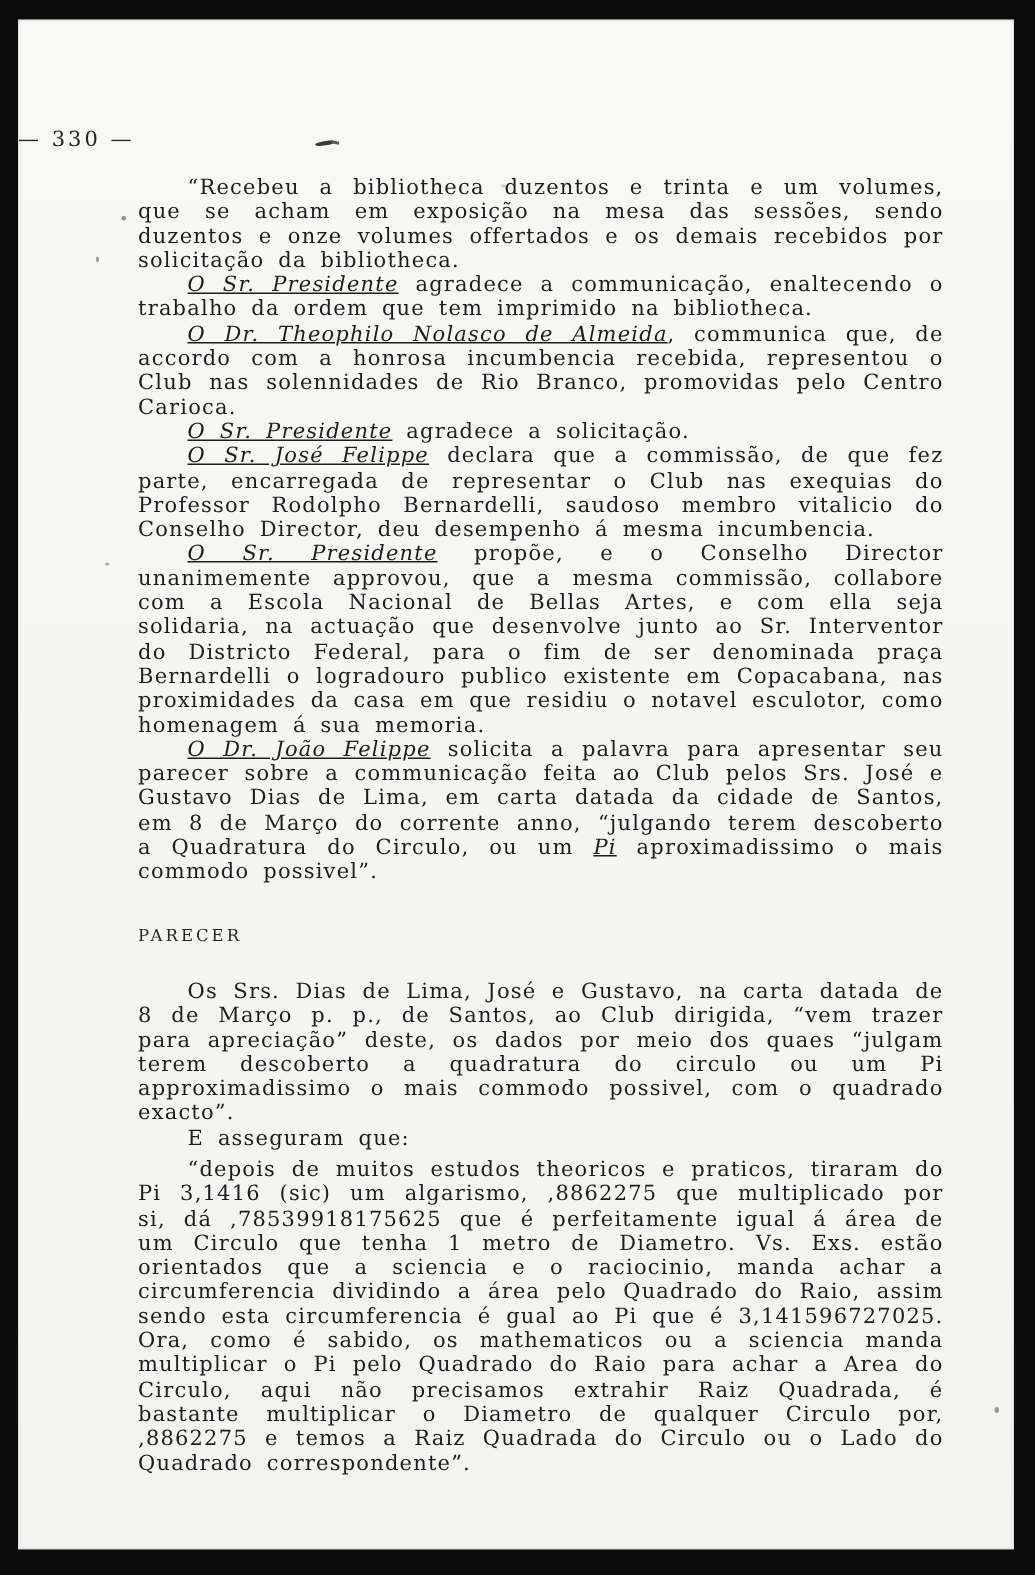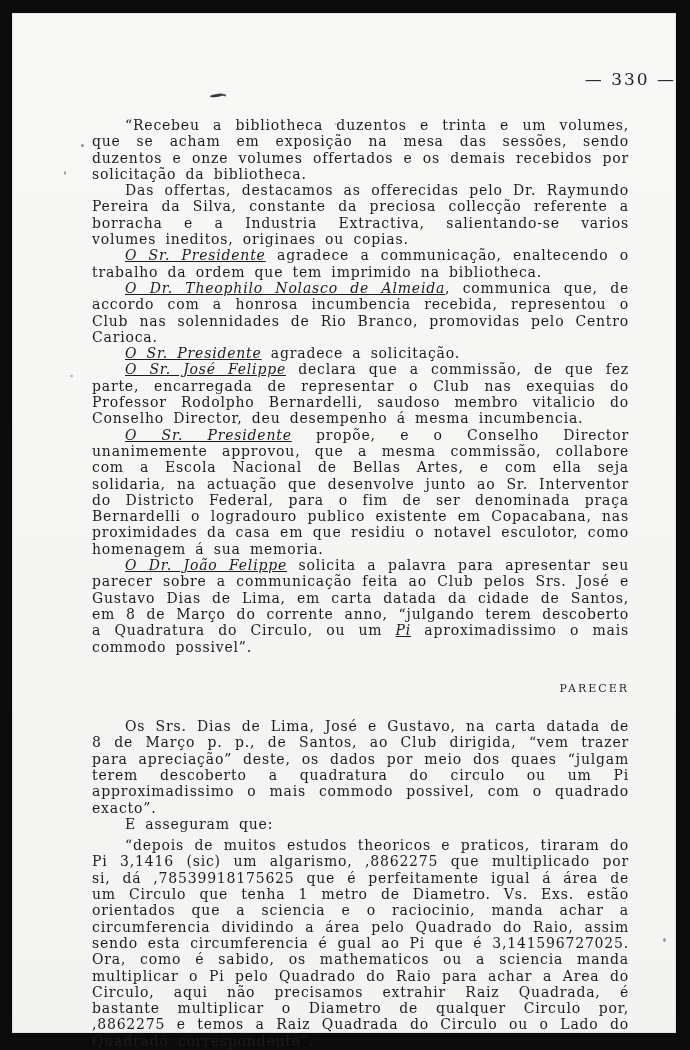--- a/index.html
+++ b/index.html
@@ -20,25 +20,25 @@
     left: 12px;
     top: 13px;
     width: 664px;
     height: 1020px;
     background: linear-gradient(180deg, #f8f8f6 0%, #f5f5f3 55%, #f3f3f1 100%);
     box-shadow: inset 0 0 2px rgba(0,0,0,0.25);
     color: #1e1e1e;
   }
   .page-number {
     position: absolute;
-    top: 56px;
+    top: 72px;
     left: 0;
     width: 100%;
-    text-align: right;
-    font-size: 17px;
+    text-align: left;
+    font-size: 14px;
     letter-spacing: 2px;
     color: #242424;
   }
   .text-block {
     position: absolute;
     top: 104px;
     left: 80px;
     width: 537px;
     font-size: 14px;
     line-height: 16.3px;
@@ -50,21 +50,21 @@
   .text-block p {
     margin: 0;
   }
   .text-block p.body {
     text-indent: 33px;
   }
   .text-block p.spaced-sm { }
   .text-block p.spaced-xs { margin-top: 5px; }
   .text-block p.heading {
     text-indent: 0;
-    text-align: right;
+    text-align: left;
     font-size: 11px;
     letter-spacing: 2px;
     word-spacing: 1px;
     margin-top: 26px;
     margin-bottom: 21px;
     color: #262626;
   }
   .text-block i {
     font-style: italic;
     text-decoration: underline;
@@ -104,21 +104,20 @@
   <div class="page">
     <div class="page-number">— 330 —</div>
     <div class="smudge-header"></div>
     <div class="speck s1"></div>
     <div class="speck s2"></div>
     <div class="speck s3"></div>
     <div class="speck s4"></div>
     <div class="speck s5"></div>
     <div class="text-block">
         <p class="body"><span>“Recebeu a bibliotheca duzentos e trinta e um volumes, que se acham em exposição na mesa das sessões, sendo duzentos e onze volumes offertados e os demais recebidos por solicitação da bibliotheca.</span></p>
-        <p class="body"><span>Das offertas, destacamos as offerecidas pelo Dr. Raymundo Pereira da Silva, constante da preciosa collecção referente a borracha e a Industria Extractiva, salientando-se varios volumes ineditos, originaes ou copias.</span></p>
         <p class="body"><i>O Sr. Presidente</i><span> agradece a communicação, enaltecendo o trabalho da ordem que tem imprimido na bibliotheca.</span></p>
         <p class="body"><i>O Dr. Theophilo Nolasco de Almeida</i><span>, communica que, de accordo com a honrosa incumbencia recebida, representou o Club nas solennidades de Rio Branco, promovidas pelo Centro Carioca.</span></p>
         <p class="body"><i>O Sr. Presidente</i><span> agradece a solicitação.</span></p>
         <p class="body"><i>O Sr. José Felippe</i><span> declara que a commissão, de que fez parte, encarregada de representar o Club nas exequias do Professor Rodolpho Bernardelli, saudoso membro vitalicio do Conselho Director, deu desempenho á mesma incumbencia.</span></p>
         <p class="body"><i>O Sr. Presidente</i><span> propõe, e o Conselho Director unanimemente approvou, que a mesma commissão, collabore com a Escola Nacional de Bellas Artes, e com ella seja solidaria, na actuação que desenvolve junto ao Sr. Interventor do Districto Federal, para o fim de ser denominada praça Bernardelli o logradouro publico existente em Copacabana, nas proximidades da casa em que residiu o notavel esculotor, como homenagem á sua memoria.</span></p>
         <p class="body"><i>O Dr. João Felippe</i><span> solicita a palavra para apresentar seu parecer sobre a communicação feita ao Club pelos Srs. José e Gustavo Dias de Lima, em carta datada da cidade de Santos, em 8 de Março do corrente anno, “julgando terem descoberto a Quadratura do Circulo, ou um </span><i>Pi</i><span> aproximadissimo o mais commodo possivel”.</span></p>
         <p class="heading"><span>PARECER</span></p>
         <p class="body"><span>Os Srs. Dias de Lima, José e Gustavo, na carta datada de 8 de Março p. p., de Santos, ao Club dirigida, “vem trazer para apreciação” deste, os dados por meio dos quaes “julgam terem descoberto a quadratura do circulo ou um Pi approximadissimo o mais commodo possivel, com o quadrado exacto”.</span></p>
         <p class="body spaced-sm"><span>E asseguram que:</span></p>
         <p class="body spaced-xs"><span>“depois de muitos estudos theoricos e praticos, tiraram do Pi 3,1416 (sic) um algarismo, ,8862275 que multiplicado por si, dá ,78539918175625 que é perfeitamente igual á área de um Circulo que tenha 1 metro de Diametro. Vs. Exs. estão orientados que a sciencia e o raciocinio, manda achar a circumferencia dividindo a área pelo Quadrado do Raio, assim sendo esta circumferencia é gual ao Pi que é 3,141596727025. Ora, como é sabido, os mathematicos ou a sciencia manda multiplicar o Pi pelo Quadrado do Raio para achar a Area do Circulo, aqui não precisamos extrahir Raiz Quadrada, é bastante multiplicar o Diametro de qualquer Circulo por, ,8862275 e temos a Raiz Quadrada do Circulo ou o Lado do Quadrado correspondente”.</span></p>

